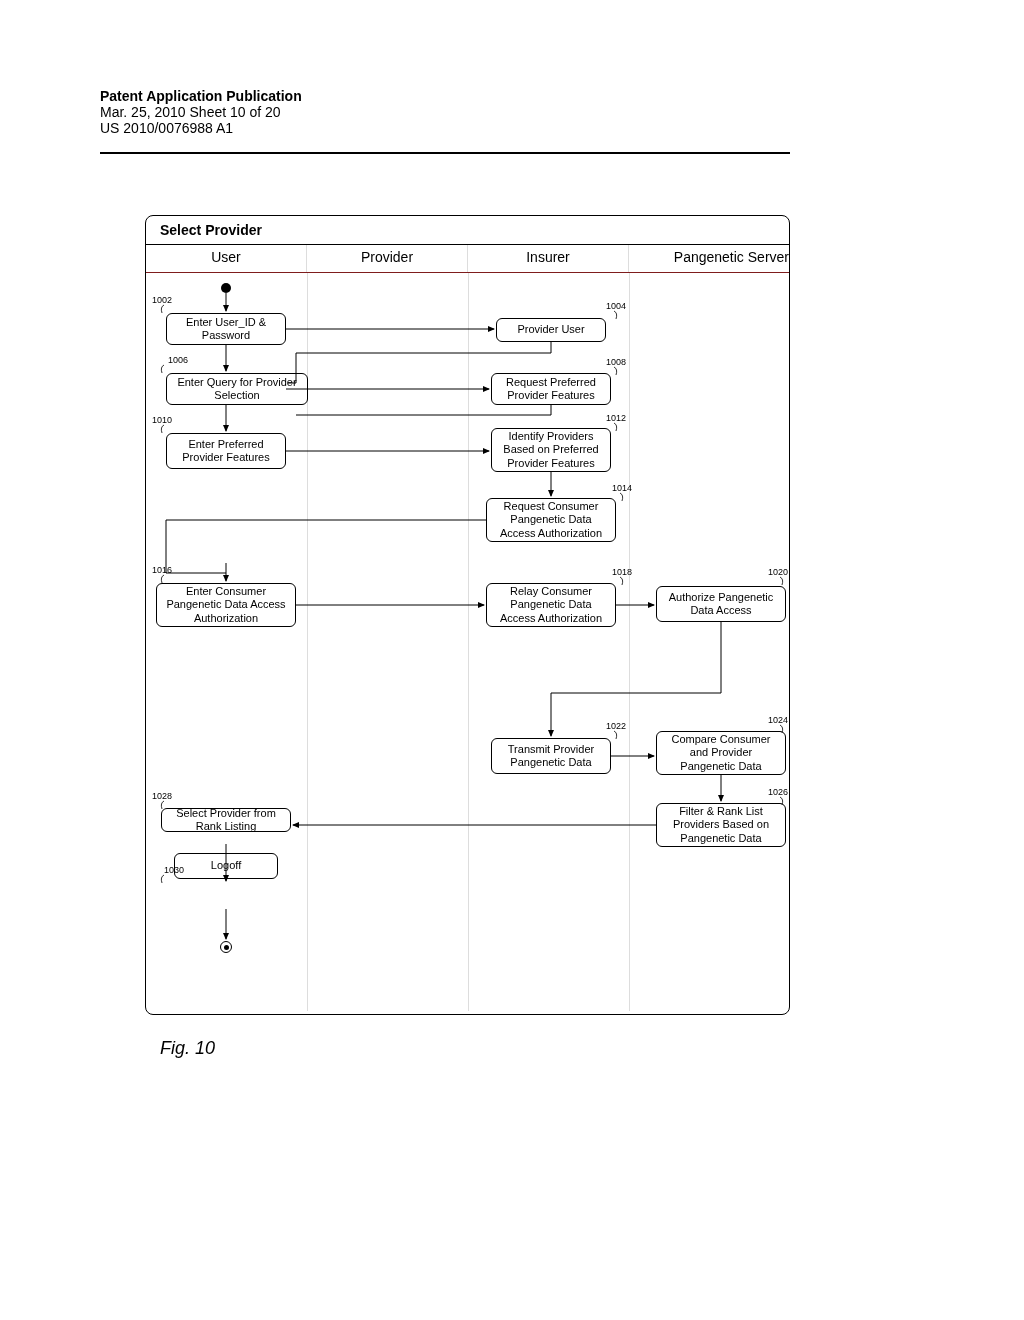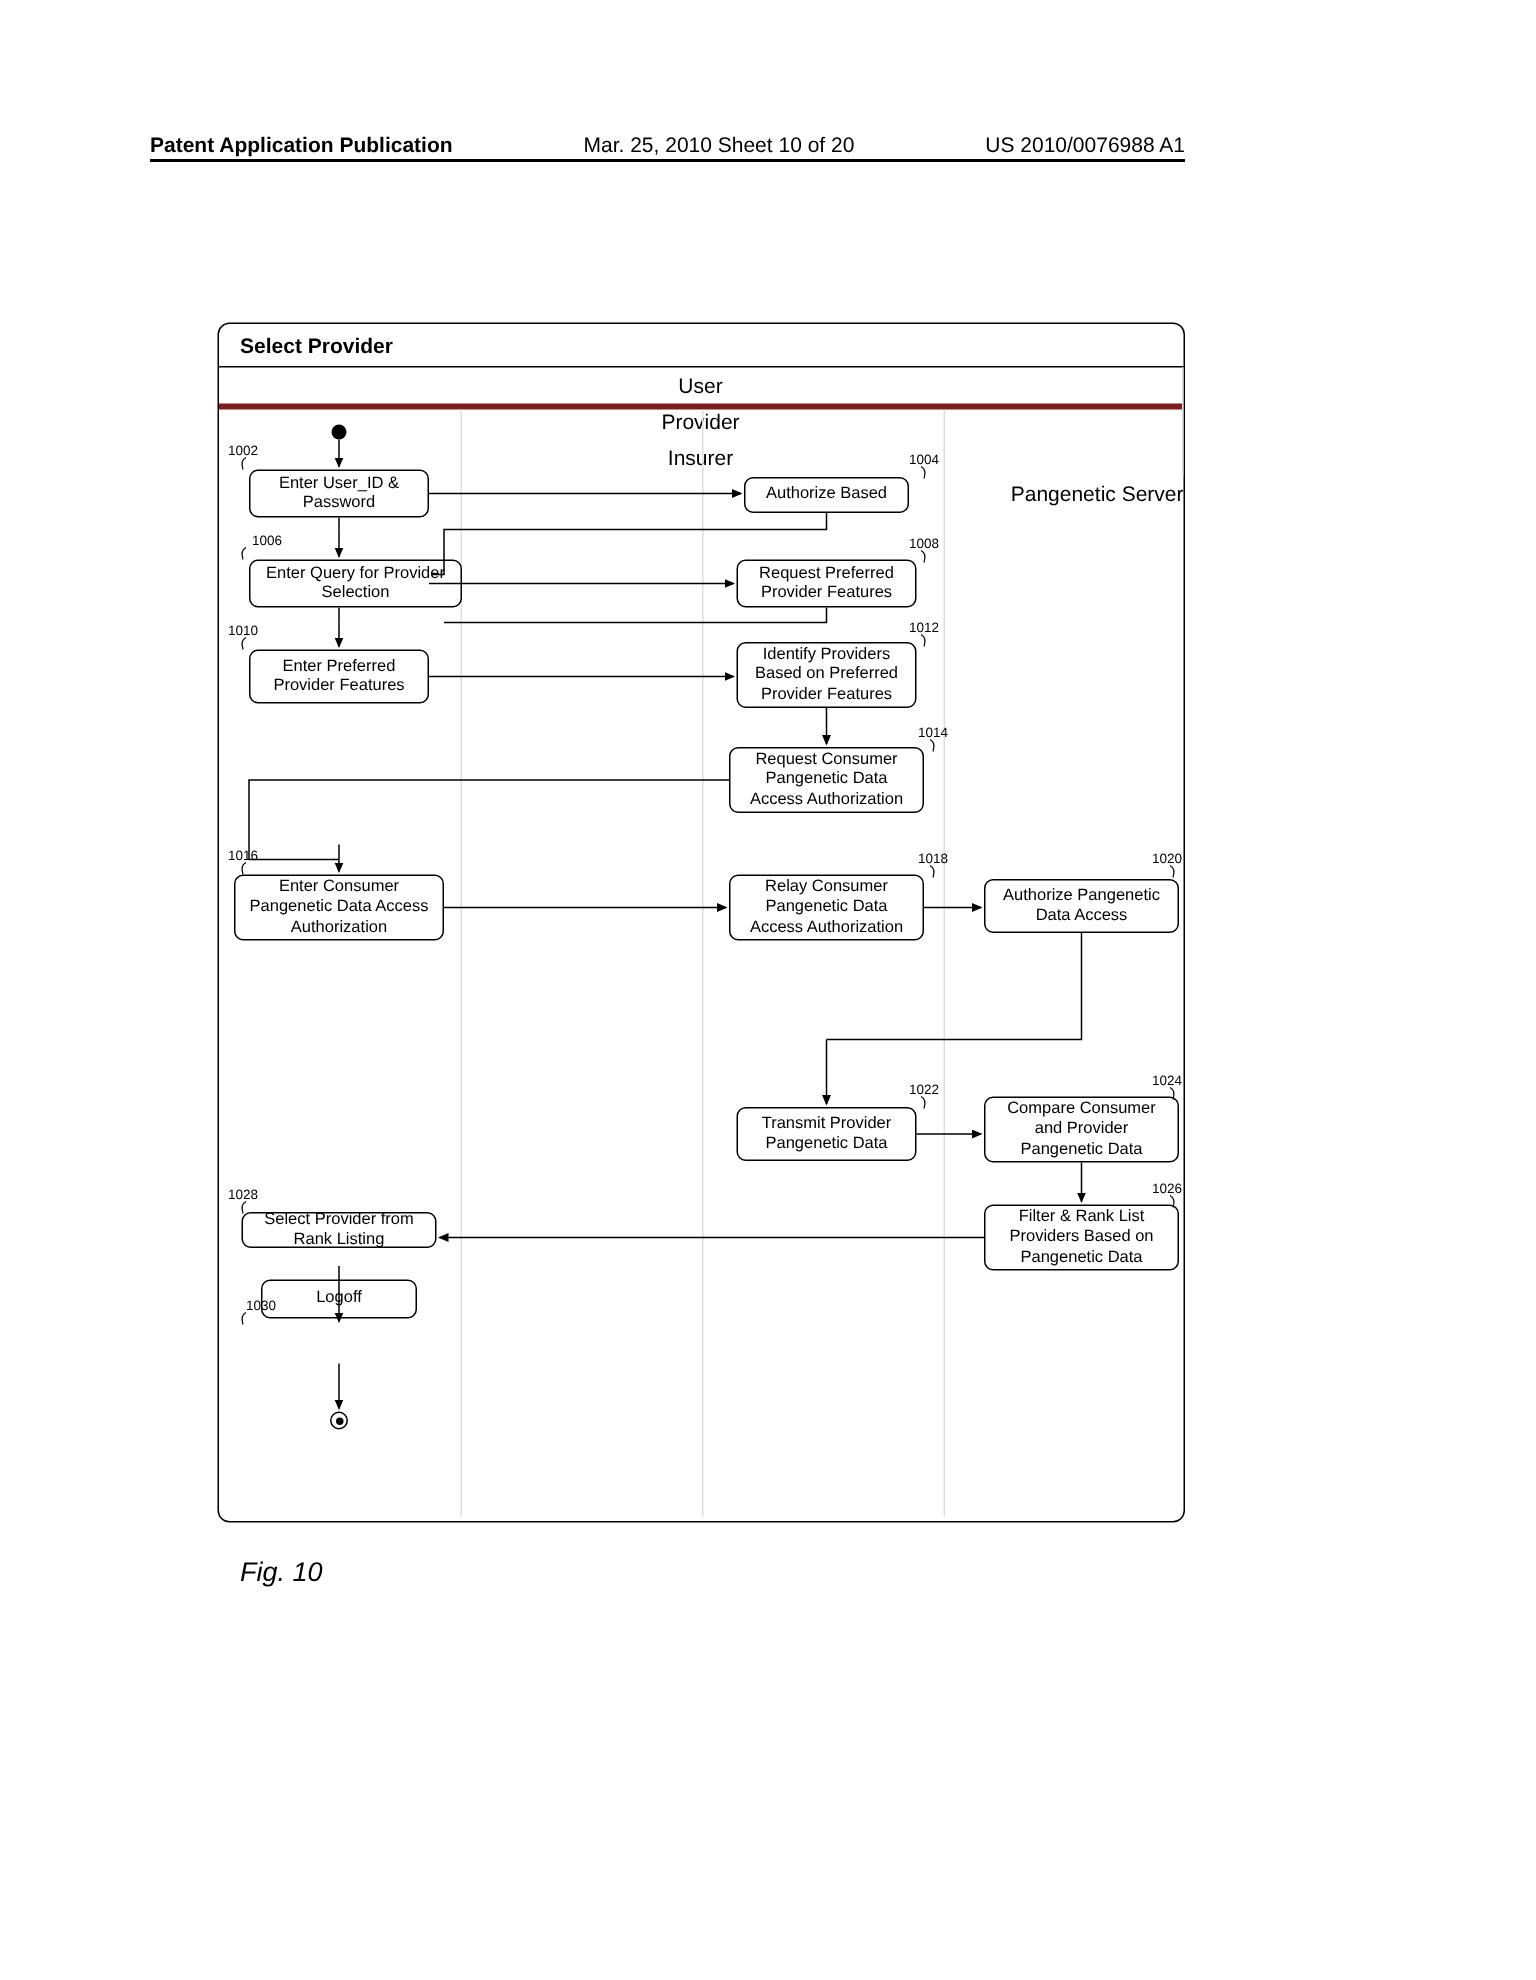--- a/index.html
+++ b/index.html
@@ -12,21 +12,22 @@
   }
   .header-bar {
     position: absolute;
     top: 88px;
     left: 100px;
     width: 690px;
     display: flex;
     justify-content: space-between;
     font-size: 14px;
     border-bottom: 2.5px solid #000;
-    padding-bottom: 2px;
+    padding-bottom: 16px;
+    flex-direction: column;
   }
   .header-bar .left { font-weight: bold; }
   .diagram {
     position: absolute;
     top: 215px;
     left: 145px;
     width: 645px;
     height: 800px;
     border: 1px solid #000;
     border-radius: 8px;
@@ -35,22 +36,21 @@
     border-bottom: 1px solid #000;
   }
   .title-cell {
     font-weight: bold;
     font-size: 14px;
     padding: 6px 14px;
   }
   .lanes {
     display: flex;
     height: 28px;
-    border-bottom: 4px solid #7f1d1d;
-    flex-direction: column;
+    border-bottom: 1px solid #7f1d1d;
   }
   .lane-head {
     flex: 1;
     text-align: center;
     font-size: 14px;
     padding: 4px 0;
     border-right: 1px solid #ddd;
   }
   .lane-head:last-child { border-right: none; text-align: right; }
 
@@ -141,21 +141,21 @@
 
   <div class="body">
 
     <div class="lane-sep" style="left:161px"></div>
     <div class="lane-sep" style="left:322px"></div>
     <div class="lane-sep" style="left:483px"></div>
 
     <div class="start-dot" style="left:75px; top:10px"></div>
 
     <div class="box" style="left:20px; top:40px; width:120px; height:32px">Enter User_ID &amp; Password</div>
-    <div class="box" style="left:350px; top:45px; width:110px; height:24px">Authorize Based</div>
+    <div class="box" style="left:350px; top:45px; width:110px; height:24px">Provider User</div>
 
     <div class="box" style="left:20px; top:100px; width:142px; height:32px">Enter Query for Provider Selection</div>
     <div class="box" style="left:345px; top:100px; width:120px; height:32px">Request Preferred Provider Features</div>
 
     <div class="box" style="left:20px; top:160px; width:120px; height:36px">Enter Preferred Provider Features</div>
     <div class="box" style="left:345px; top:155px; width:120px; height:44px">Identify Providers Based on Preferred Provider Features</div>
 
     <div class="box" style="left:340px; top:225px; width:130px; height:44px">Request Consumer Pangenetic Data Access Authorization</div>
 
     <div class="box" style="left:340px; top:310px; width:130px; height:44px">Relay Consumer Pangenetic Data Access Authorization</div>

